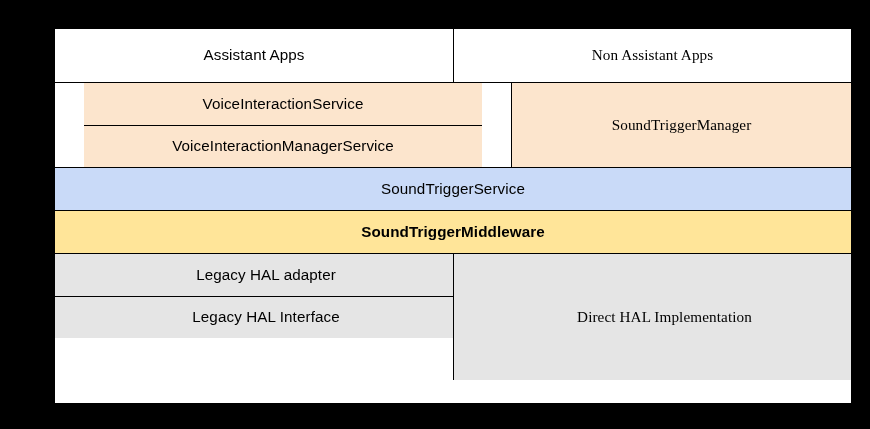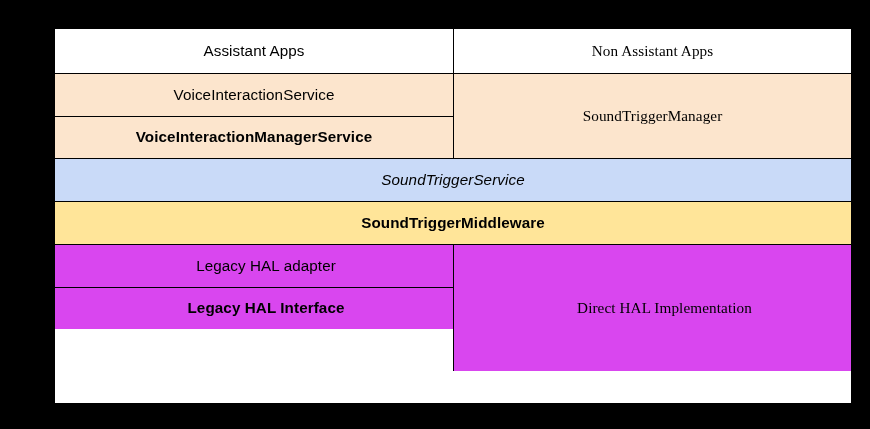--- a/index.html
+++ b/index.html
@@ -66,32 +66,31 @@
     width: 100%;
     flex: 1 1 auto;
   }
   .stack {
     display: flex;
     flex-direction: column;
     box-sizing: border-box;
   }
   .stack > .cell + .cell {
     border-top: 1.6px solid #000000;
-    font-weight: bold;
   }
-  .h-41 { height: 44px; }
+  .h-41 { height: 53px; }
   .h-42 { height: 42px; }
-  .h-84 { height: 84px; }
+  .h-84 { height: 84px; margin-left: 29px; }
   .h-126 { height: 126px; }
 
   .bg-white  { background: #ffffff; }
   .bg-peach  { background: #fce5cd; }
-  .bg-blue   { background: #c9daf8; font-style: italic; }
+  .bg-blue   { background: #c9daf8; }
   .bg-yellow { background: #ffe599; font-weight: bold; }
-  .bg-green  { background: #d946ef; padding-left: 24px; }
+  .bg-green  { background: #e5e5e5; padding-left: 24px; }
 </style>
 </head>
 <body>
 
 <div id="stage">
 
   <div class="diagram">
 
     <div class="band">
       <div class="cell col-left h-41 bg-white">Assistant Apps</div>

